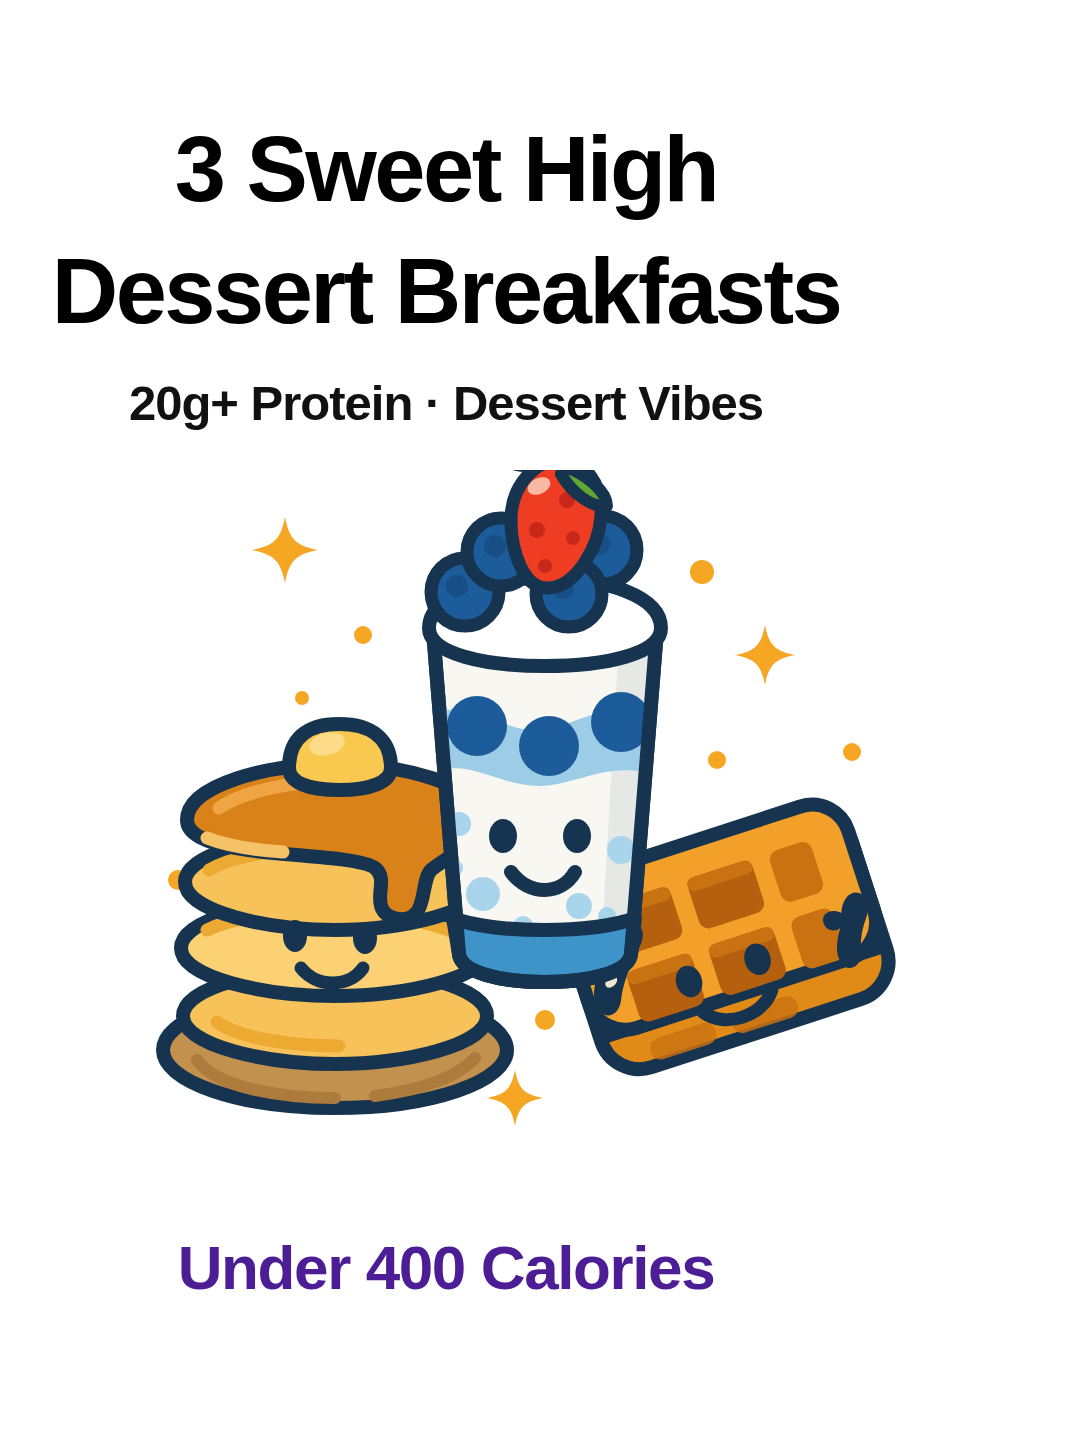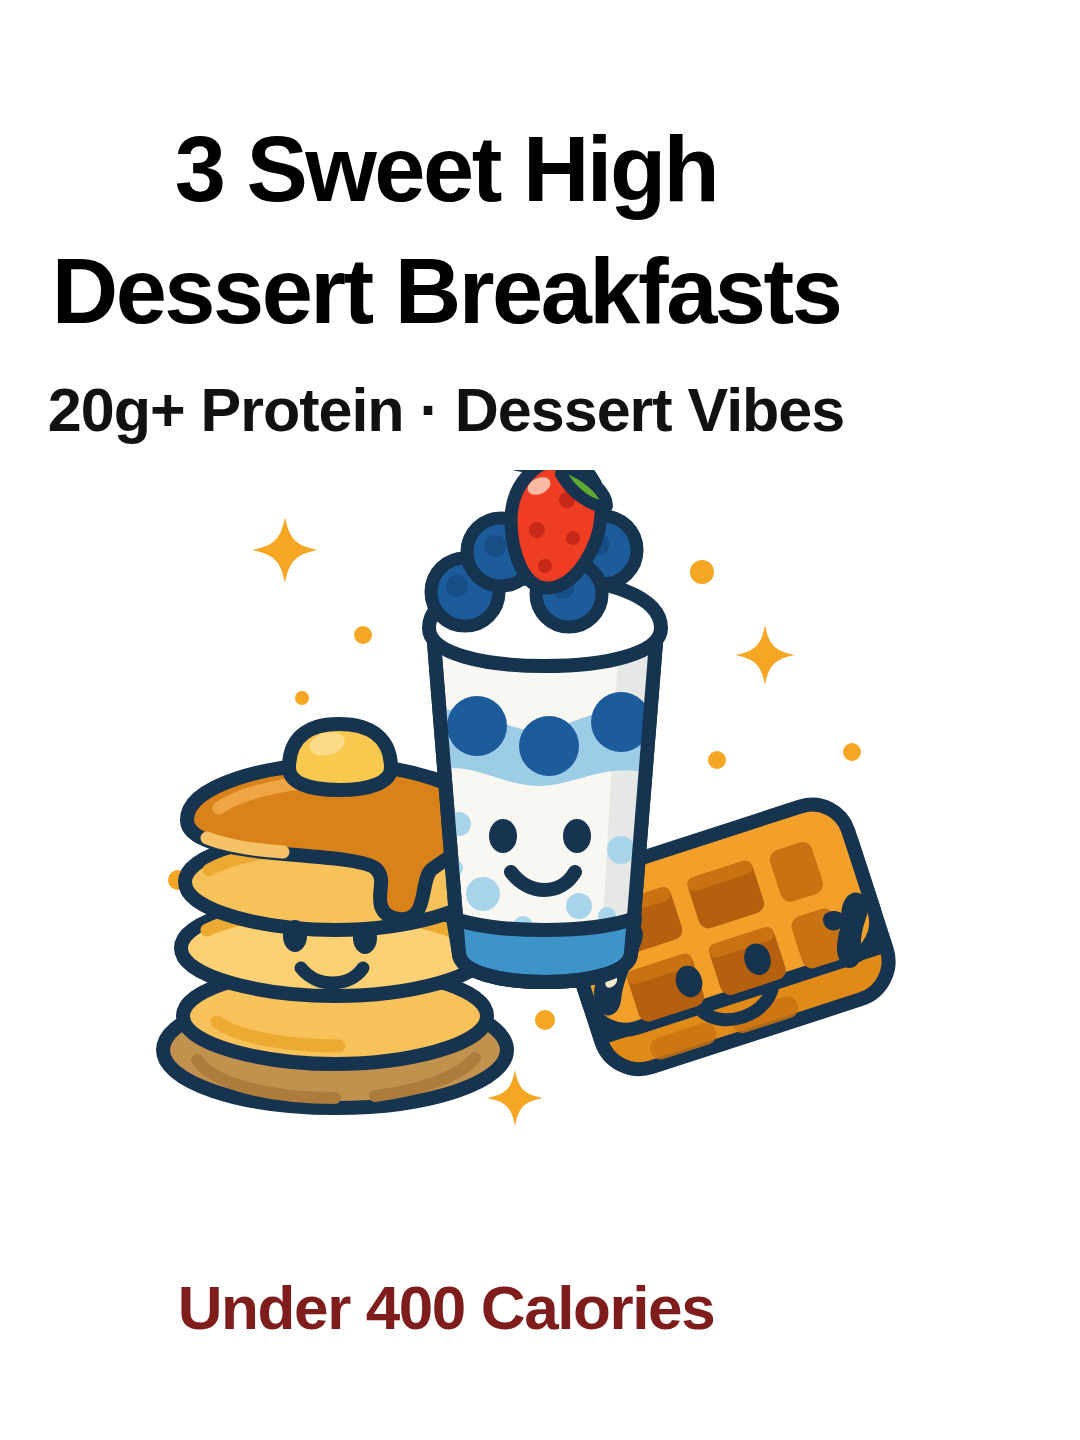--- a/index.html
+++ b/index.html
@@ -27,37 +27,37 @@
   .title-line {
     font-size:92px;
     font-weight:700;
     letter-spacing:-2.5px;
     line-height:1.33;
     color:#000000;
     white-space:nowrap;
   }
   .subtitle {
     margin-top:22px;
-    font-size:61px;
+    font-size:49px;
     font-weight:700;
     letter-spacing:-1px;
     color:#111111;
     white-space:nowrap;
   }
 
   
   .footer-text {
     position:absolute;
     left:0; right:0;
-    top:1272px;
+    top:1232px;
     text-align:center;
     font-size:62px;
     font-weight:700;
     letter-spacing:-1.4px;
-    color:#7f1d1d;
+    color:#4c1d95;
     white-space:nowrap;
   }
 
   
   .art-stage {
     position:absolute;
     top:470px; left:90px;
     width:900px; height:700px;
   }
   .art-stage svg { display:block; width:900px; height:700px; }

